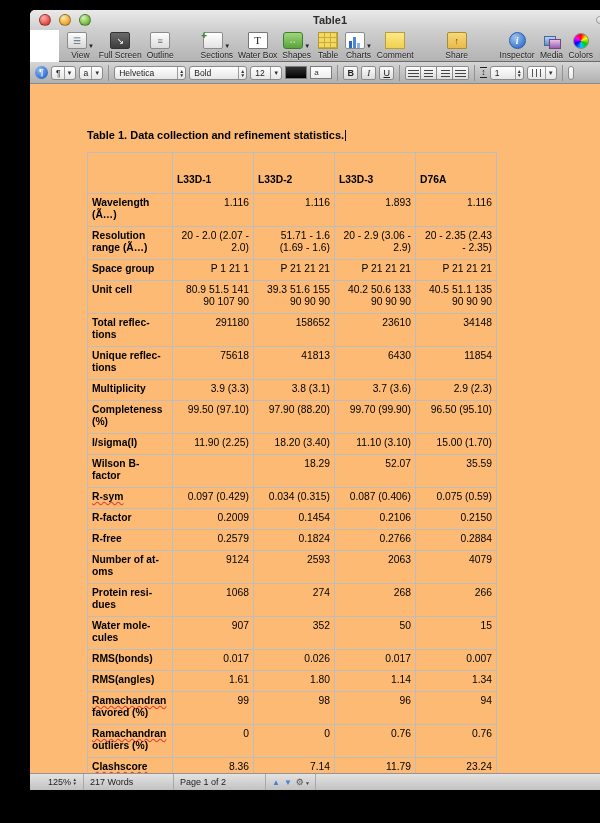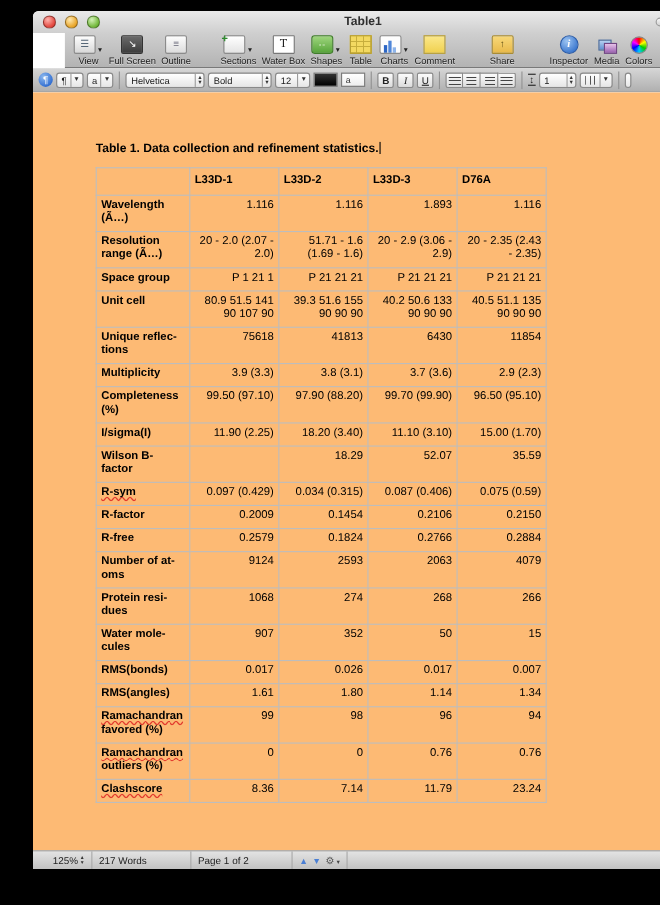--- a/index.html
+++ b/index.html
@@ -109,21 +109,21 @@
   
   .docwrap{position:relative;height:689px;display:flex;background:#fff;}
   .page{flex:1;position:relative;overflow:hidden;background:#fdba74;}
   .doc-title{position:absolute;left:57px;top:45px;font-size:11px;font-weight:bold;color:#000;}
   .caret{display:inline-block;width:1px;height:11px;background:#000;vertical-align:-2px;margin-left:1px;}
   table.stats{position:absolute;left:57px;top:68px;width:410px;border-collapse:collapse;
           font-size:10.3px;line-height:12px;color:#000;table-layout:fixed;}
   table.stats col.c0{width:85px;}
   table.stats th,table.stats td{border:1px solid #bdbdbd;vertical-align:top;
           padding:3px 4px 5px 4px;}
-  table.stats thead th{text-align:left;font-weight:bold;padding-top:5px;padding-bottom:7px;}
+  table.stats thead th{text-align:left;font-weight:bold;padding-top:21px;padding-bottom:7px;}
   table.stats tbody th{text-align:left;font-weight:bold;white-space:pre-line;}
   table.stats tbody td{text-align:right;}
   .sq{text-decoration:underline;text-decoration-style:wavy;text-decoration-color:#e23b2e;
       text-decoration-skip-ink:none;}
   
   .scrollbar{width:15px;flex:none;background:linear-gradient(to right,#e4e4e4,#fafafa);
              border-left:1px solid #bdbdbd;position:relative;box-sizing:border-box;}
   .sb-up{position:absolute;top:0;left:0;width:100%;text-align:center;font-size:6px;color:#444;line-height:9px;}
   .sb-down{position:absolute;bottom:1px;left:0;width:100%;text-align:center;font-size:6px;color:#444;line-height:9px;}
   .sb-thumb{position:absolute;left:1px;top:9px;width:12px;height:322px;border-radius:6px;
@@ -369,20 +369,28 @@
               <td>P 21 21 21</td>
             </tr>
             <tr>
               <th>Unit cell</th>
               <td>80.9 51.5 141 90 107 90</td>
               <td>39.3 51.6 155 90 90 90</td>
               <td>40.2 50.6 133 90 90 90</td>
               <td>40.5 51.1 135 90 90 90</td>
             </tr>
             <tr>
+              <th>Total reflec-
+tions</th>
+              <td>291180</td>
+              <td>158652</td>
+              <td>23610</td>
+              <td>34148</td>
+            </tr>
+            <tr>
               <th>Unique reflec-
 tions</th>
               <td>75618</td>
               <td>41813</td>
               <td>6430</td>
               <td>11854</td>
             </tr>
             <tr>
               <th>Multiplicity</th>
               <td>3.9 (3.3)</td>

